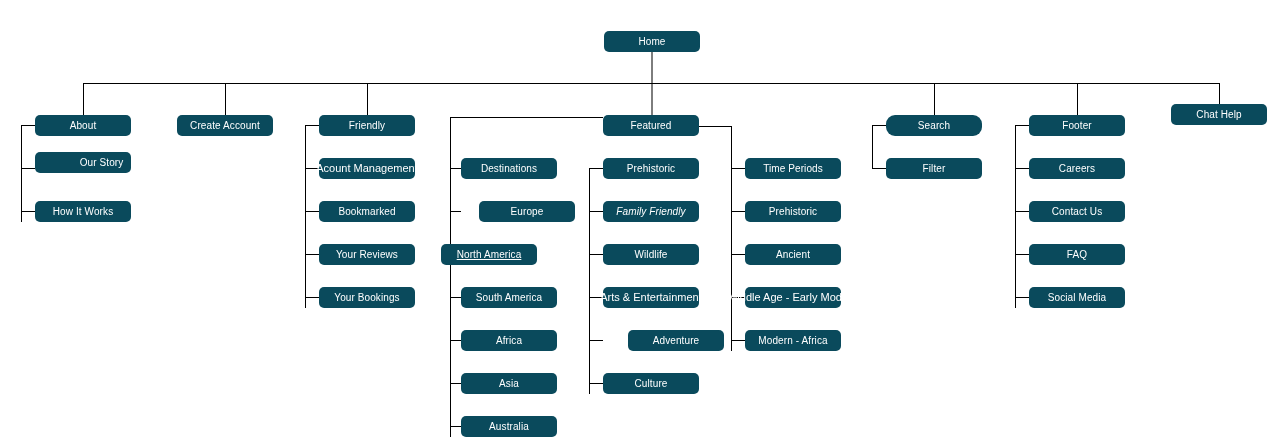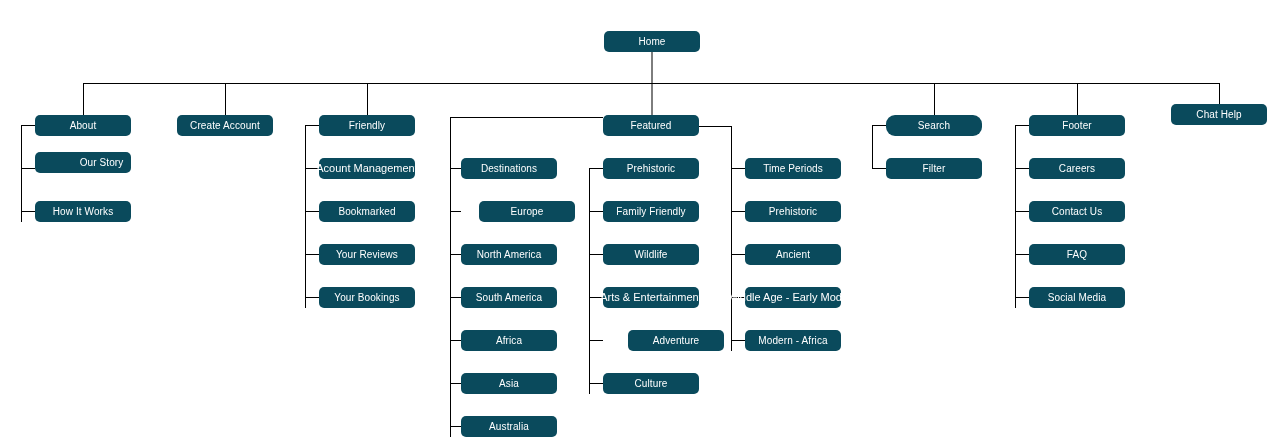--- a/index.html
+++ b/index.html
@@ -126,21 +126,21 @@
   <div class="ln h" style="left:450px;top:340px;width:11px;"></div>
   <div class="ln h" style="left:450px;top:383px;width:11px;"></div>
   <div class="ln h" style="left:450px;top:426px;width:11px;"></div>
 
   <div class="node" style="left:461px;top:158px;">
     <span>Destinations</span>
   </div>
   <div class="node" style="left:479px;top:201px;">
     <span>Europe</span>
   </div>
-  <div class="node" style="left:461px;top:244px;">
+  <div class="node" style="left:441px;top:244px;text-decoration:underline;">
     <span>North America</span>
   </div>
   <div class="node" style="left:461px;top:287px;">
     <span>South America</span>
   </div>
   <div class="node" style="left:461px;top:330px;align-items:center;">
     <span>Africa</span>
   </div>
   <div class="node" style="left:461px;top:373px;">
     <span>Asia</span>
@@ -153,21 +153,21 @@
   <div class="ln h" style="left:589px;top:168px;width:14px;"></div>
   <div class="ln h" style="left:589px;top:211px;width:14px;"></div>
   <div class="ln h" style="left:589px;top:254px;width:14px;"></div>
   <div class="ln h" style="left:589px;top:297px;width:14px;"></div>
   <div class="ln h" style="left:589px;top:340px;width:14px;"></div>
   <div class="ln h" style="left:589px;top:383px;width:14px;"></div>
 
   <div class="node" style="left:603px;top:158px;">
     <span>Prehistoric</span>
   </div>
-  <div class="node" style="left:603px;top:201px;">
+  <div class="node" style="left:603px;top:201px;font-style:italic;">
     <span>Family Friendly</span>
   </div>
   <div class="node" style="left:603px;top:244px;">
     <span>Wildlife</span>
   </div>
   <div class="node tiny" style="left:603px;top:287px;">
     <span>Arts &amp; Entertainment</span>
   </div>
   <div class="node" style="left:603px;top:330px;margin-left:25px;">
     <span>Adventure</span>

